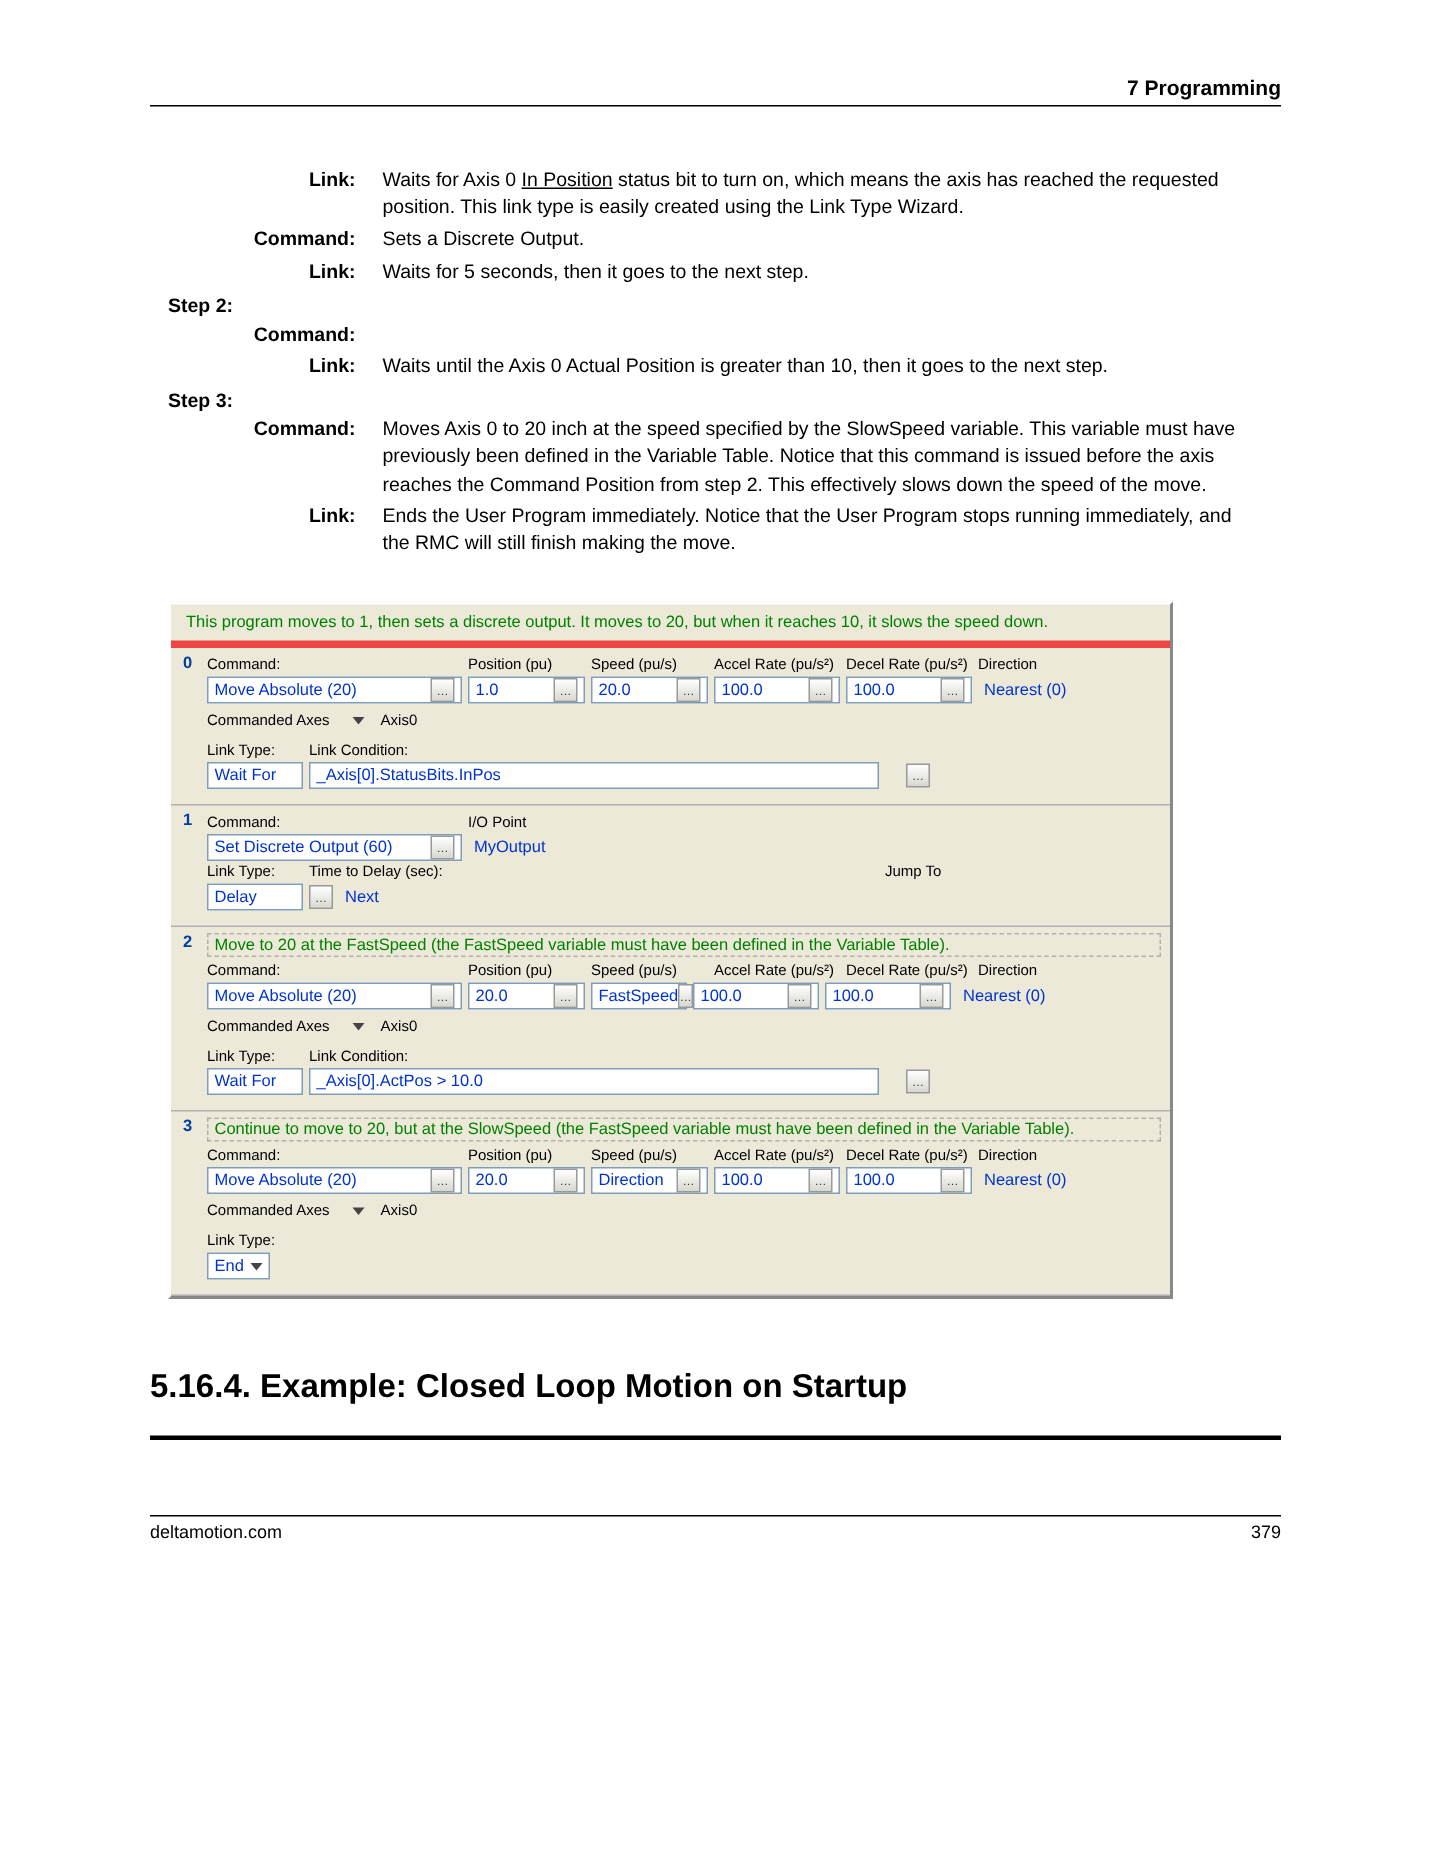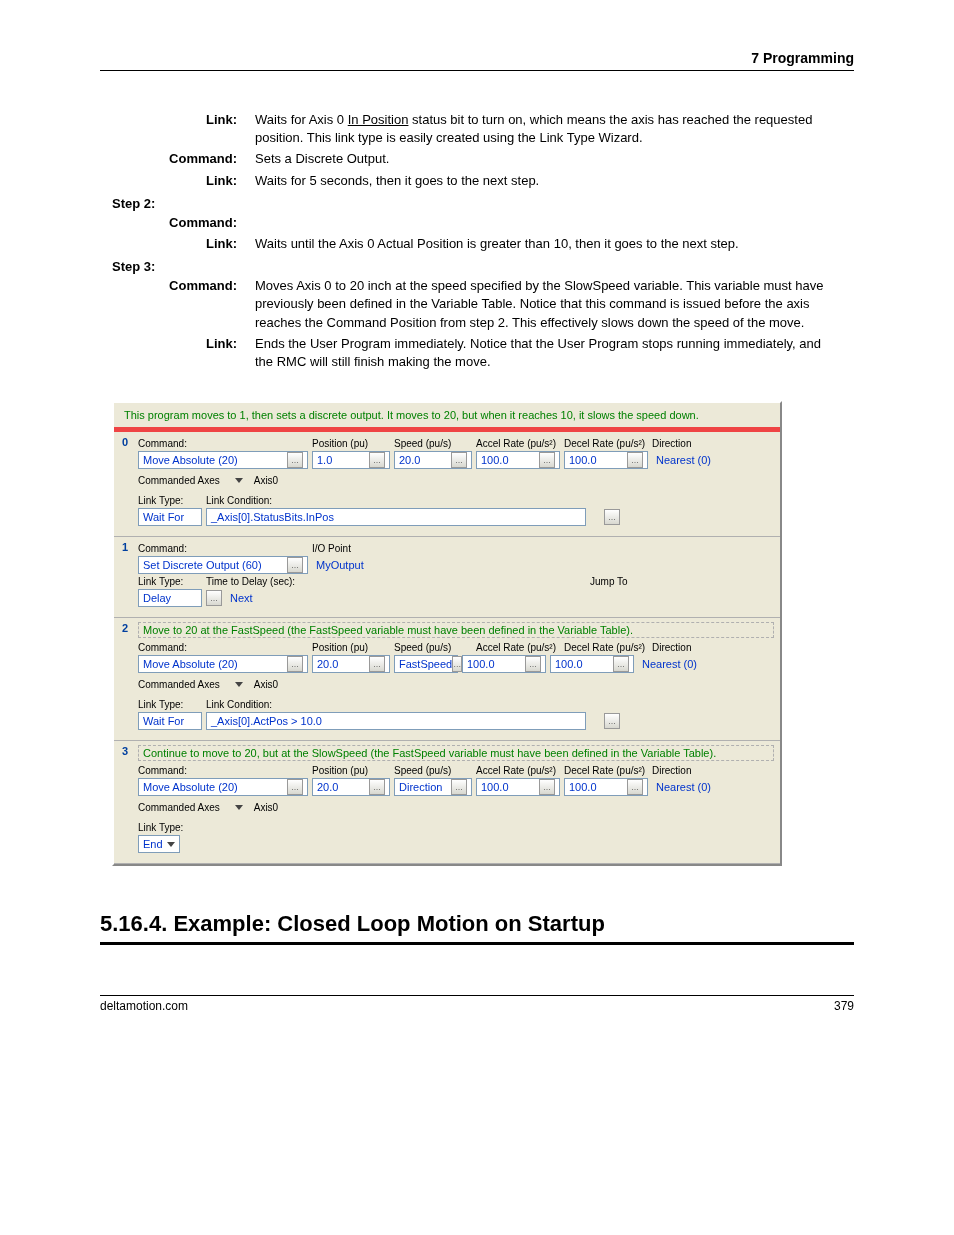--- a/index.html
+++ b/index.html
@@ -103,21 +103,21 @@
     content: ""; border-left: 4px solid transparent; border-right: 4px solid transparent;
     border-top: 5px solid #444;
   }
   .cmd-axes {
     display: flex; align-items: center; gap: 8px; margin: 4px 0 8px 0;
     color: #000; font-size: 10px;
   }
   .section-heading {
     font-size: 22px;
     font-weight: bold;
-    margin: 45px 0 5px 0;
+    margin: 45px 0 20px 0;
   }
   .thick-rule {
     border: 0; border-top: 3px solid #000; margin-bottom: 4px;
   }
   .footer {
     display: flex; justify-content: space-between;
     font-size: 12px; margin-top: 50px;
     border-top: 1px solid #000;
     padding-top: 3px;
   }

